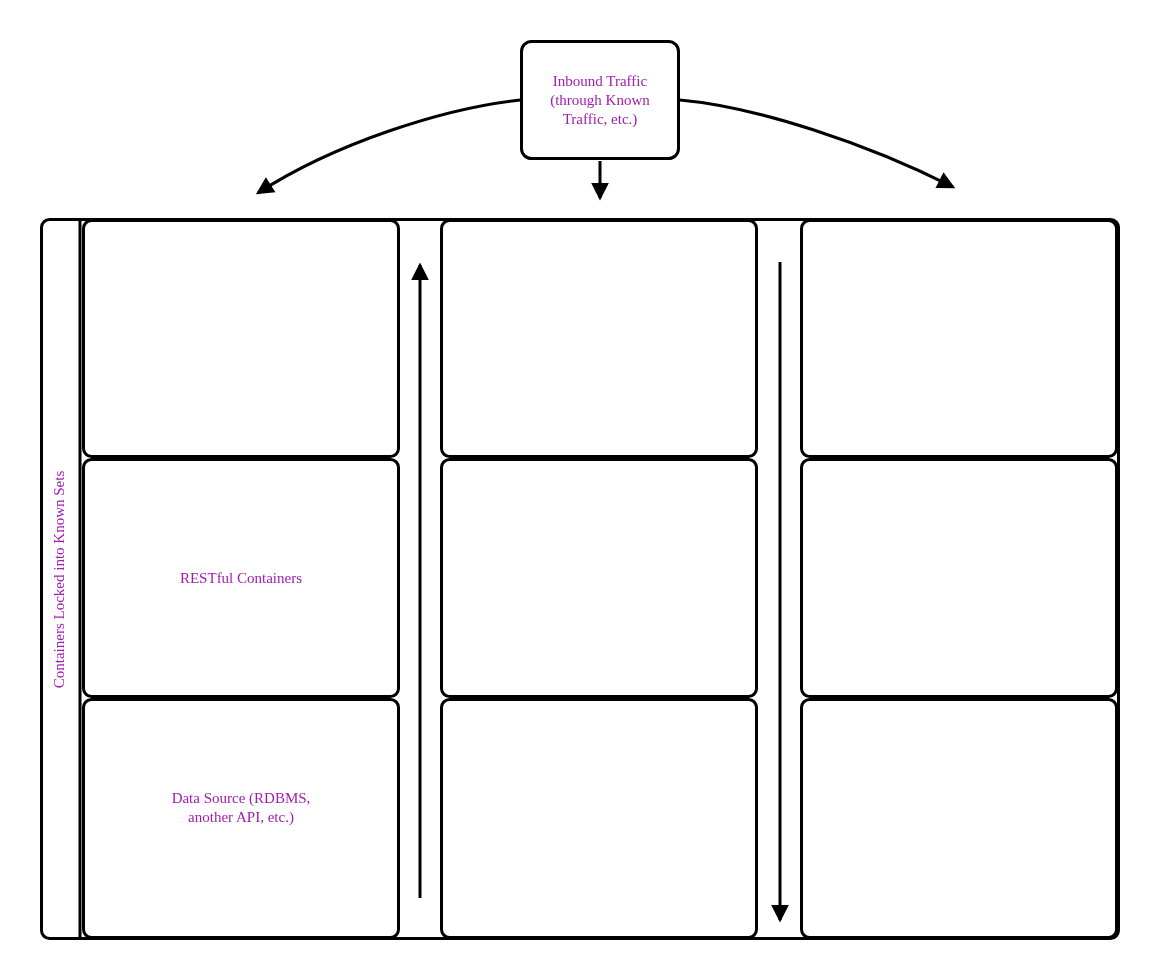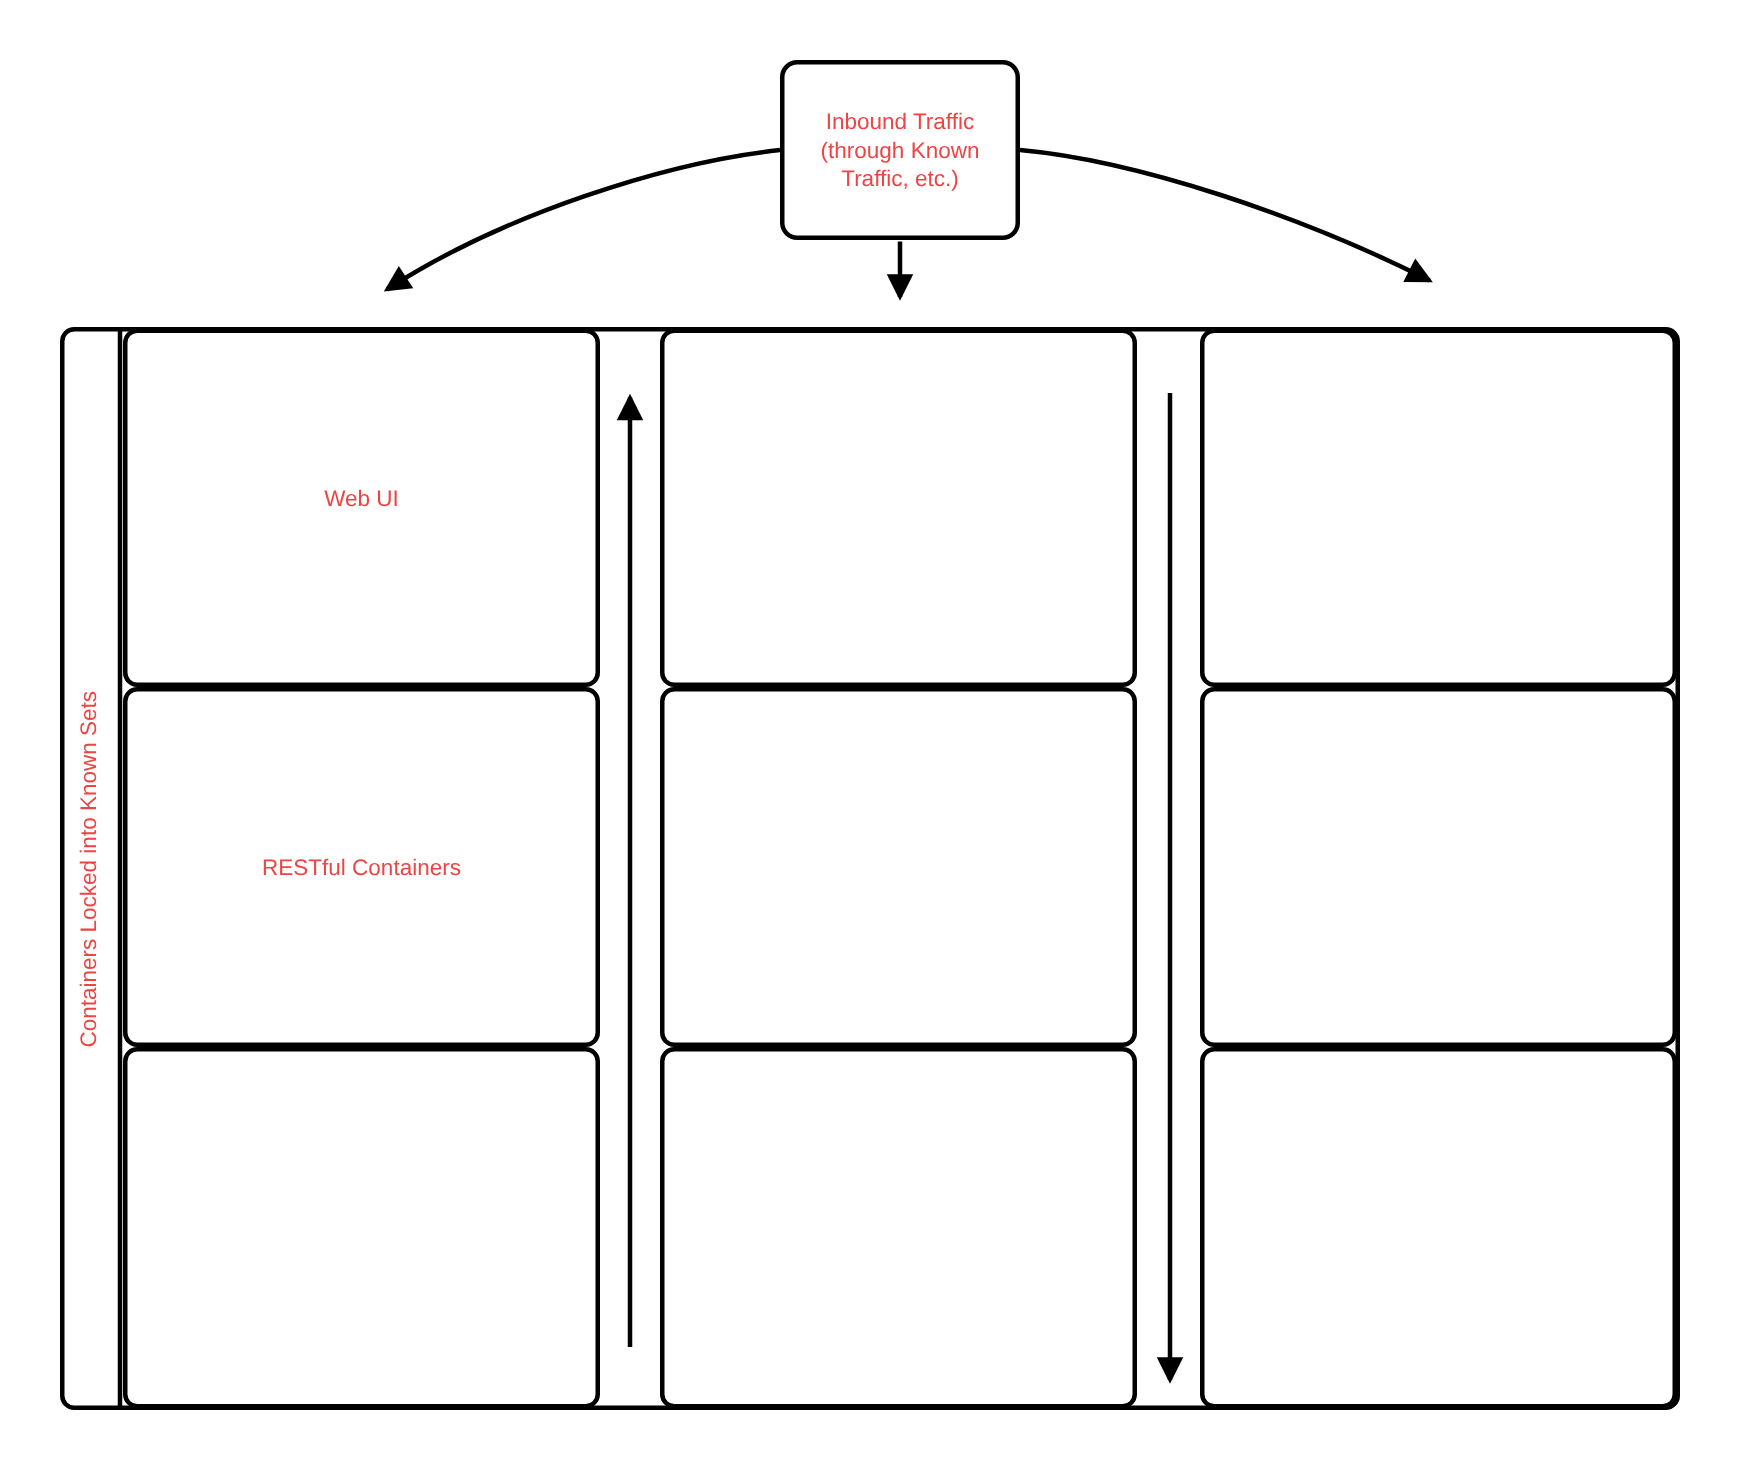--- a/index.html
+++ b/index.html
@@ -1,22 +1,22 @@
 <!DOCTYPE html>
 <html><head>
 <meta charset="utf-8">
 <style>
   html, body { margin: 0; padding: 0; background: #ffffff; }
   .canvas {
     position: relative;
     width: 1160px;
     height: 980px;
     background: #ffffff;
-    font-family: Liberation Sans, sans-serif;
-    color: #ef4444;
+    font-family: Liberation Serif, serif;
+    color: #a21caf;
     overflow: hidden;
   }
   .layer {
     position: absolute;
     left: 0; top: 0;
     width: 1160px; height: 980px;
   }
   .txt {
     position: absolute;
     display: flex;
@@ -84,22 +84,23 @@
   <div class="txt inbound-label">
     <span>Inbound Traffic</span>
     <span>(through Known</span>
     <span>Traffic, etc.)</span>
   </div>
 
   <div class="side-strip">
     <span>Containers Locked into Known Sets</span>
   </div>
 
-  <div class="txt label-c1r1">
-    <span>Web UI</span>
-  </div>
 
   <div class="txt label-c1r2">
     <span>RESTful Containers</span>
   </div>
 
+  <div class="txt label-c1r3">
+    <span>Data Source (RDBMS,</span>
+    <span>another API, etc.)</span>
+  </div>
 
 </div>
 
 </body></html>

